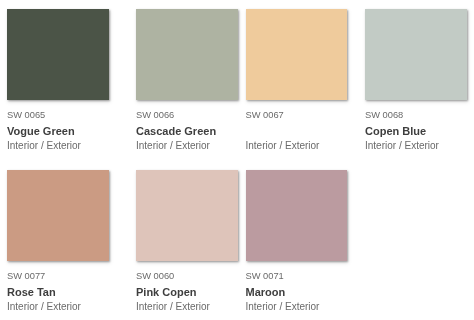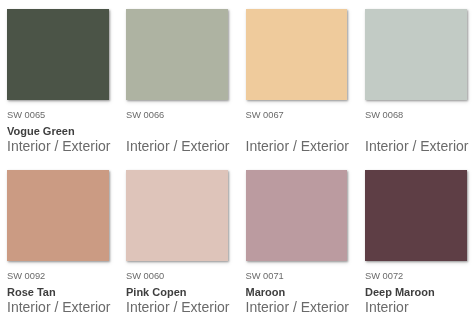--- a/index.html
+++ b/index.html
@@ -11,94 +11,90 @@
     -webkit-font-smoothing:antialiased;
     overflow:hidden;
   }
 
   .palette-grid { position:relative; width:400px; height:320px; }
 
   .swatch-card { position:absolute; width:110px; height:150px; }
 
   
   .col-1 { left:7px; }
-  .col-2 { left:126px; }
+  .col-2 { left:136px; }
   .col-3 { left:245.5px; }
   .col-4 { left:365px; }
   .row-1 { top:9px; }
   .row-2 { top:170px; }
 
   .swatch-chip {
     width:101.5px; height:90.5px;
     background:#ffffff;
     box-shadow:0.6px 1.2px 1.8px rgba(0,0,0,0.33),
                1.2px 2px   4px   rgba(0,0,0,0.13);
   }
 
   .swatch-code,
   .swatch-name,
   .swatch-usage {
     position:absolute; left:0; white-space:nowrap;
     will-change:opacity;          
   }
   .swatch-code  { top:100px; font-size:9.3px;  line-height:12px; color:#6a6a6a; }
   .swatch-name  { top:116px; font-size:11px; line-height:12px; color:#3e3e3e; font-weight:bold; }
-  .swatch-usage { top:131px; font-size:14px;  line-height:12px; color:#6a6a6a; }
+  .swatch-usage { top:131px; font-size:10px;  line-height:12px; color:#6a6a6a; }
 </style>
 </head>
 <body style="background: rgb(255, 255, 255);">
 
 <div class="palette-grid">
 
   <div class="swatch-card col-1 row-1">
     <div class="swatch-chip" style="background-color: rgb(75, 84, 71);"></div>
     <div class="swatch-code">SW 0065</div>
     <div class="swatch-name">Vogue Green</div>
     <div class="swatch-usage">Interior / Exterior</div>
   </div>
 
   <div class="swatch-card col-2 row-1">
     <div class="swatch-chip" style="background-color: rgb(174, 179, 162);"></div>
     <div class="swatch-code">SW 0066</div>
+    <div class="swatch-name">Cascade Green</div>
     <div class="swatch-usage">Interior / Exterior</div>
   </div>
 
   <div class="swatch-card col-3 row-1">
     <div class="swatch-chip" style="background-color: rgb(239, 203, 156);"></div>
     <div class="swatch-code">SW 0067</div>
     <div class="swatch-usage">Interior / Exterior</div>
   </div>
 
   <div class="swatch-card col-4 row-1">
     <div class="swatch-chip" style="background-color: rgb(194, 203, 197);"></div>
     <div class="swatch-code">SW 0068</div>
+    <div class="swatch-name">Copen Blue</div>
     <div class="swatch-usage">Interior / Exterior</div>
   </div>
 
   <div class="swatch-card col-1 row-2">
     <div class="swatch-chip" style="background-color: rgb(203, 155, 131);"></div>
-    <div class="swatch-code">SW 0092</div>
+    <div class="swatch-code">SW 0077</div>
     <div class="swatch-name">Rose Tan</div>
     <div class="swatch-usage">Interior / Exterior</div>
   </div>
 
   <div class="swatch-card col-2 row-2">
     <div class="swatch-chip" style="background-color: rgb(222, 196, 186);"></div>
     <div class="swatch-code">SW 0060</div>
     <div class="swatch-name">Pink Copen</div>
     <div class="swatch-usage">Interior / Exterior</div>
   </div>
 
   <div class="swatch-card col-3 row-2">
     <div class="swatch-chip" style="background-color: rgb(187, 155, 160);"></div>
     <div class="swatch-code">SW 0071</div>
     <div class="swatch-name">Maroon</div>
     <div class="swatch-usage">Interior / Exterior</div>
   </div>
 
-  <div class="swatch-card col-4 row-2">
-    <div class="swatch-chip" style="background-color: rgb(94, 62, 69);"></div>
-    <div class="swatch-code">SW 0072</div>
-    <div class="swatch-name">Deep Maroon</div>
-    <div class="swatch-usage">Interior</div>
-  </div>
 
 </div>
 
 </body></html>

